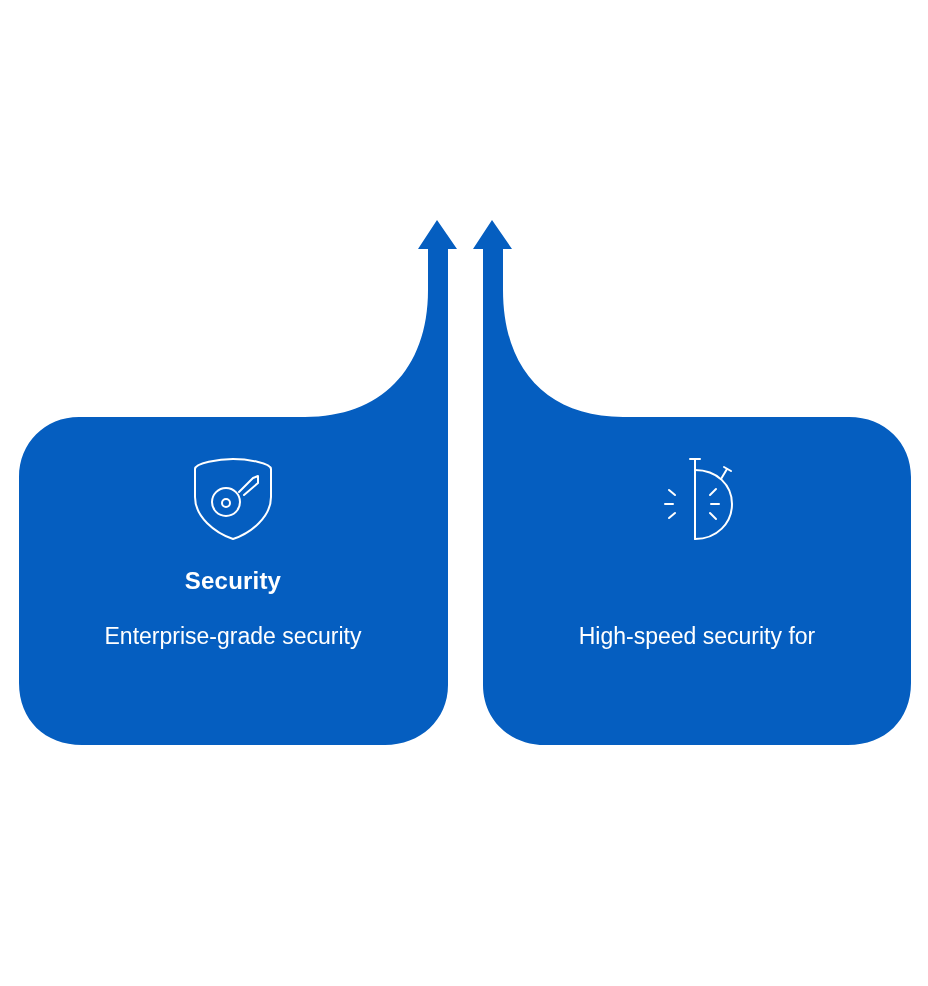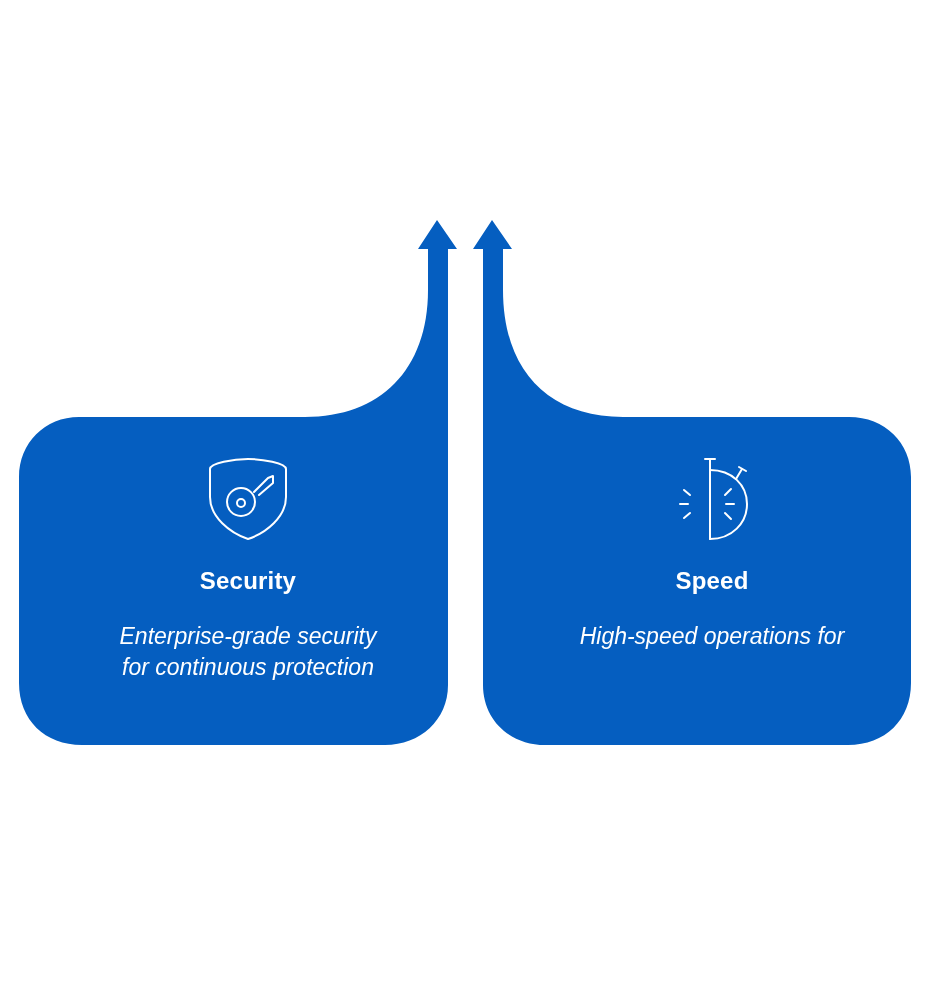--- a/index.html
+++ b/index.html
@@ -1,25 +1,25 @@
 <!DOCTYPE html>
 <html><head>
   <meta charset="utf-8">
   <style>
     html, body { margin: 0; padding: 0; background: #ffffff; }
     body { width: 928px; height: 986px; position: relative; overflow: hidden;
            font-family: "Liberation Sans", "DejaVu Sans", sans-serif; }
     #shape-layer { position: absolute; left: 0; top: 0; width: 928px; height: 986px; }
-    .card-content { position: absolute; top: 417px; height: 328px; color: #ffffff; text-align: center; padding-left: 30px; }
+    .card-content { position: absolute; top: 417px; height: 328px; color: #ffffff; text-align: center; }
     .card-left { left: 19px; width: 428px; }
     .card-right { left: 483px; width: 428px; }
     .icon { position: absolute; left: 50%; transform: translateX(-50%); top: 40px; width: 84px; height: 84px; }
     .title { position: absolute; left: 0; right: 0; top: 150px; font-size: 24px; font-weight: bold; letter-spacing: 0.2px; }
     .desc { position: absolute; left: 0; right: 0; top: 204px; font-size: 23px; line-height: 31px; }
-    .desc span { display: block; font-style: italic; }
+    .desc span { display: block; }
   </style>
 </head>
 <body>
 
 <svg id="shape-layer" viewBox="0 0 928 986" xmlns="http://www.w3.org/2000/svg">
 
   <path fill="#055EC0" d="M 79 417
            L 305 417
            C 380 417, 428 370, 428 290
            L 428 249
@@ -53,35 +53,33 @@
 <div class="card-content card-left">
   <svg class="icon" viewBox="0 0 84 84" xmlns="http://www.w3.org/2000/svg" fill="none" stroke="#ffffff" stroke-width="2" stroke-linejoin="round" stroke-linecap="round">
     <path d="M 4 12 C 4 6, 28 2, 42 2 C 56 2, 80 6, 80 12 L 80 40 C 80 60, 60 76, 42 82 C 24 76, 4 60, 4 40 Z"></path>
     <path d="M 48 35 L 62 21 L 67 19 L 67 26 L 53 38"></path>
     <circle cx="35" cy="45" r="14" fill="#055EC0"></circle>
     <circle cx="35" cy="46" r="4"></circle>
   </svg>
   <div class="title">Security</div>
   <div class="desc">
     <span>Enterprise-grade security</span>
-    <span>for continuous protection</span>
   </div>
 </div>
 
 <div class="card-content card-right">
   <svg class="icon" viewBox="0 0 84 84" xmlns="http://www.w3.org/2000/svg" fill="none" stroke="#ffffff" stroke-width="2" stroke-linecap="round">
     <path d="M 40 2 L 40 82"></path>
     <path d="M 35 2 L 45 2"></path>
     <path d="M 40 13 C 62 13, 77 28, 77 47 C 77 66, 62 82, 40 82"></path>
     <path d="M 66 22 L 72 12"></path>
     <path d="M 69 10 L 76 14"></path>
     <path d="M 14 33 L 20 38"></path>
     <path d="M 10 47 L 18 47"></path>
     <path d="M 14 61 L 20 56"></path>
     <path d="M 55 38 L 61 32"></path>
     <path d="M 56 47 L 64 47"></path>
     <path d="M 55 56 L 61 62"></path>
   </svg>
-  <div class="title">Speed</div>
   <div class="desc">
-    <span>High-speed operations for</span>
+    <span>High-speed security for</span>
   </div>
 </div>
 
 </body></html>

